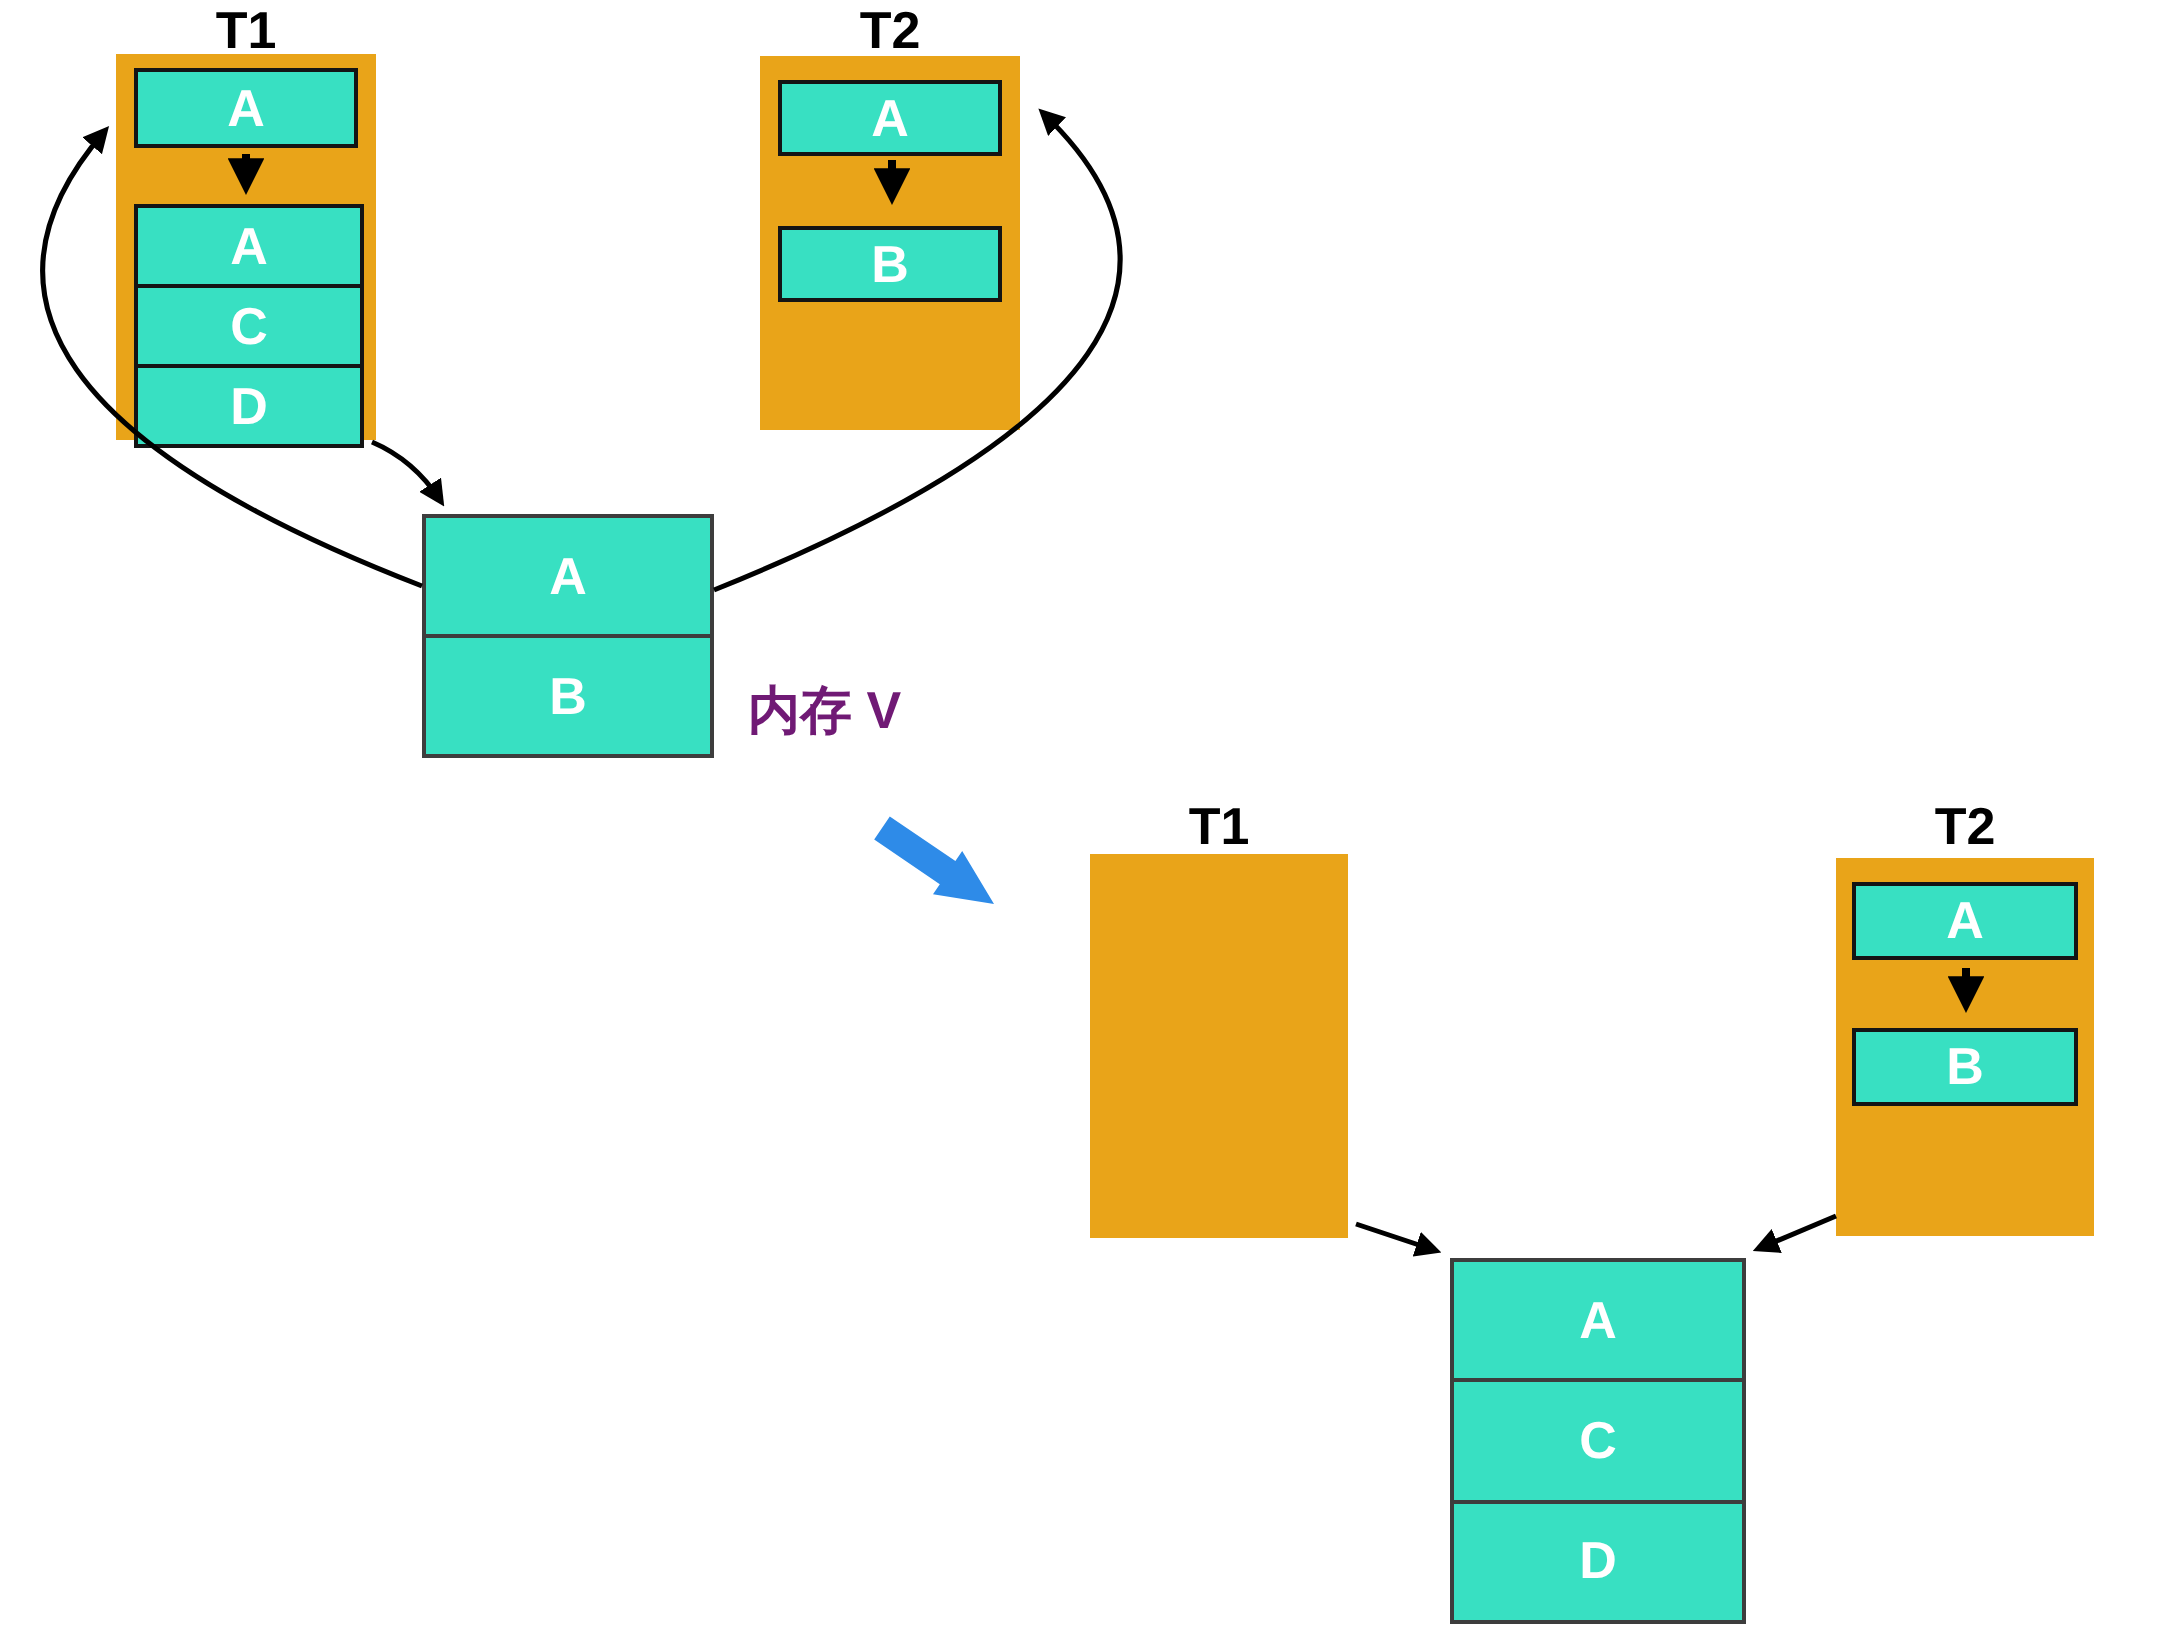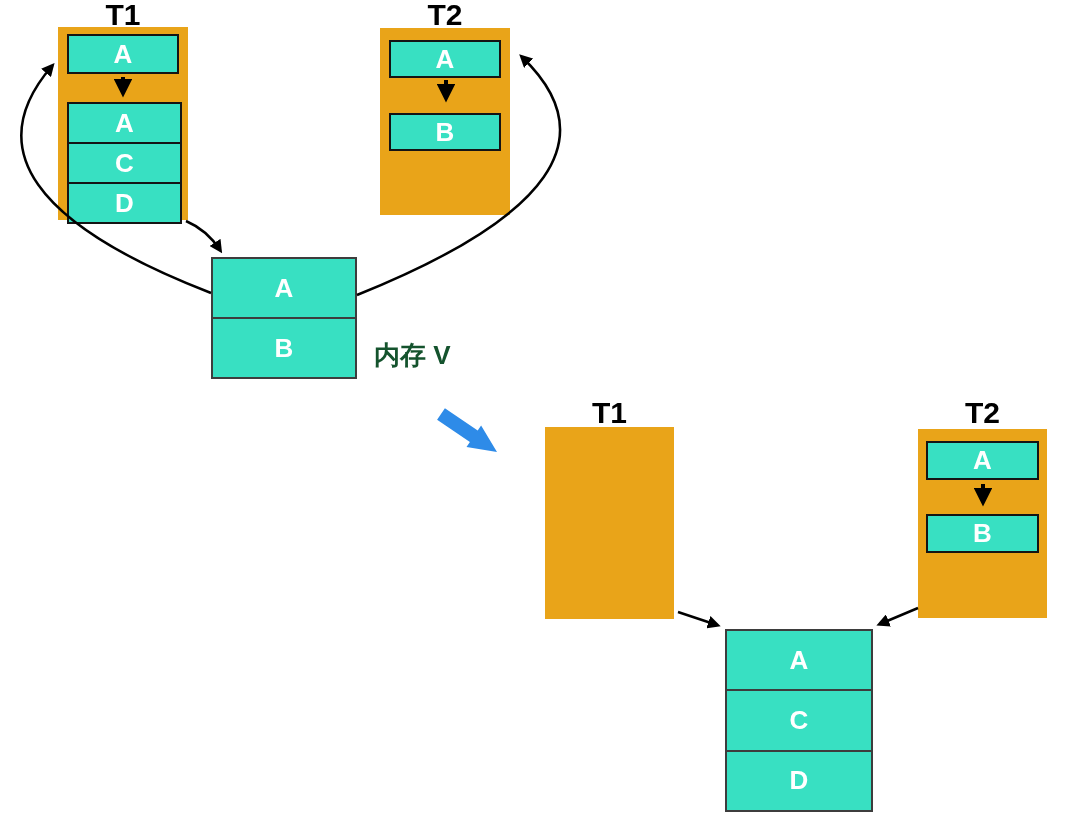--- a/index.html
+++ b/index.html
@@ -2,42 +2,42 @@
 <html style="--thread: #E9A419; --cell: #38E0C2; --cell-border: #141414; --mem-border: #3d3d3d; --arrow: #000000; --blue: #2E8BE8;"><head>
 <meta charset="utf-8">
 <style>
   html,body { margin:0; padding:0; background:#fff; }
   .canvas {
     position:relative; width:1080px; height:826px; background:#ffffff;
     font-family:"Liberation Sans","DejaVu Sans",sans-serif; overflow:hidden;
   }
   .abs { position:absolute; box-sizing:border-box; }
   .thread-label {
-    font-weight:bold; font-size:30px; line-height:26px; color:#000;
+    font-weight:bold; font-size:26px; line-height:26px; color:#000;
     text-align:center;
   }
   .thread-box { background:var(--thread, #E9A419); }
   .cell {
     background:var(--cell, #38E0C2); border:2px solid var(--cell-border, #141414);
     color:#ffffff; font-weight:bold; font-size:26px;
     display:flex; align-items:center; justify-content:center;
   }
   .stack { display:flex; flex-direction:column; }
   .stack .cell { height:38px; }
   .stack .cell + .cell { margin-top:-2px; }
   .memory-box {
     border:2px solid var(--mem-border, #3d3d3d);
     display:flex; flex-direction:column; background:var(--cell, #38E0C2);
   }
   .memory-box .mem-cell {
     flex:1; color:#ffffff; font-weight:bold; font-size:26px;
     display:flex; align-items:center; justify-content:center;
   }
   .memory-box .mem-cell + .mem-cell { border-top:2px solid var(--mem-border, #3d3d3d); }
-  .memory-label { font-weight:bold; font-size:26px; line-height:28px; color:#14532d; white-space:nowrap; }
+  .memory-label { font-weight:bold; font-size:26px; line-height:28px; color:#701a75; white-space:nowrap; }
   svg.overlay { position:absolute; left:0; top:0; pointer-events:none; }
   svg.overlay path.edge { fill:none; stroke:var(--arrow, #000); stroke-width:2.5px; }
   svg.overlay path.reg-edge { fill:none; stroke:var(--arrow, #000); stroke-width:4px; }
   svg.overlay marker path { fill:var(--arrow, #000); stroke:none; }
   svg.overlay polygon.transform { fill:var(--blue, #2E8BE8); stroke:none; }
 </style>
 </head>
 <body>
 
 <div class="canvas">

